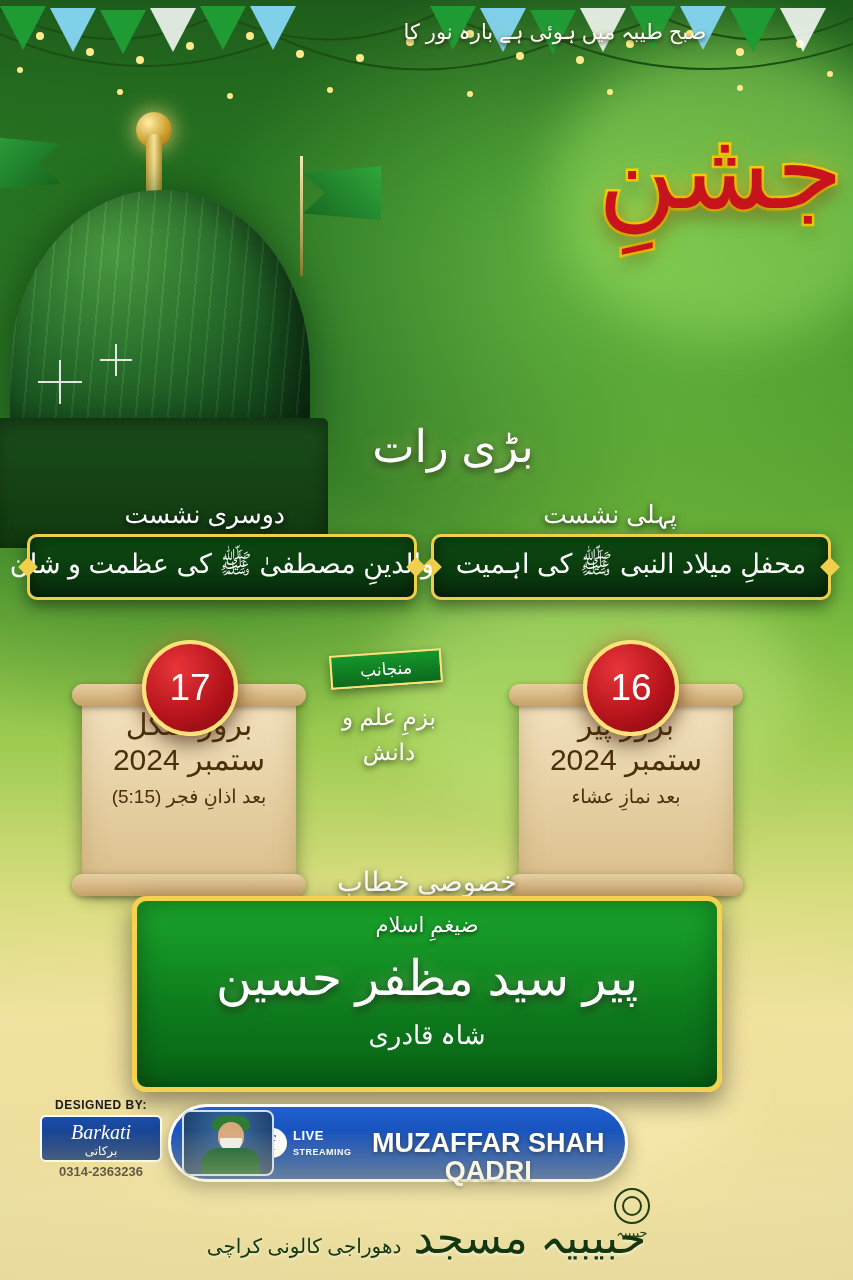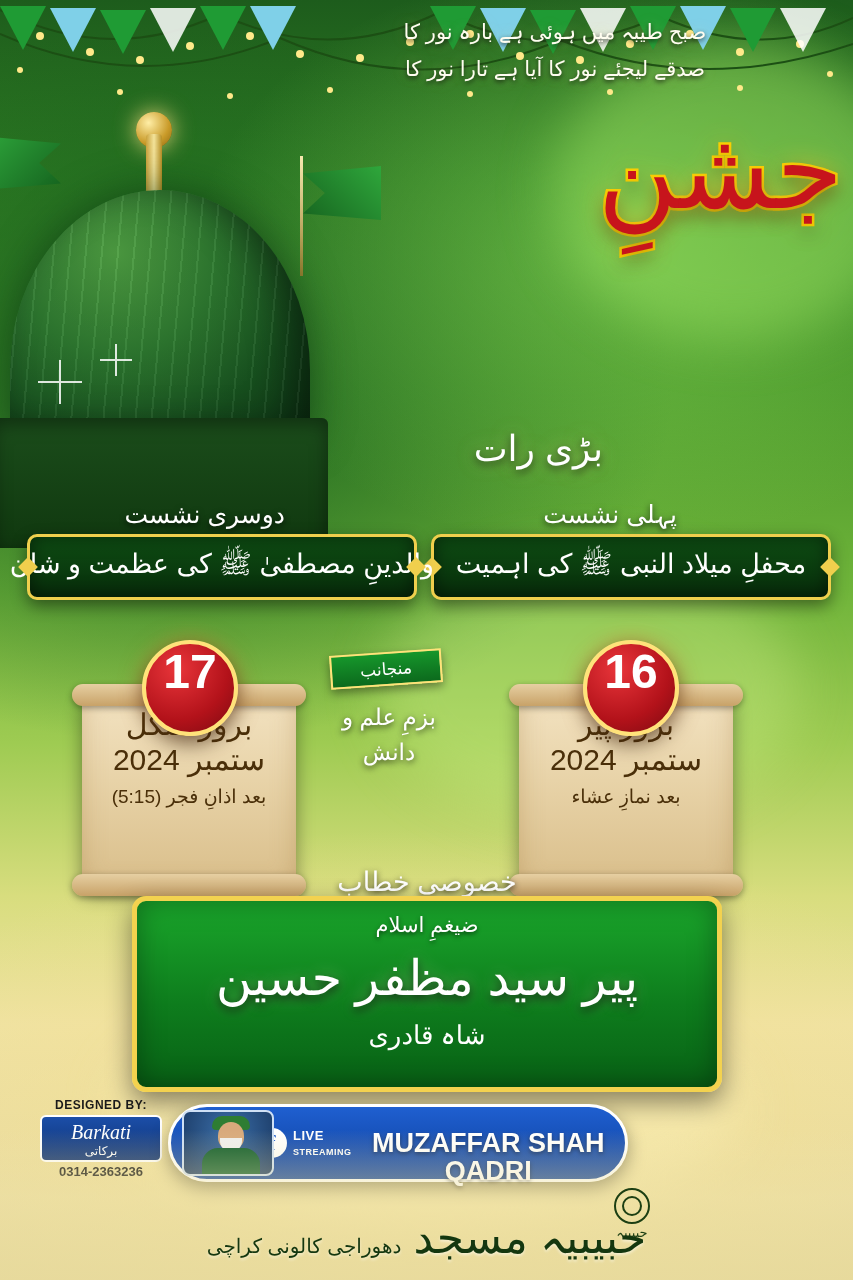--- a/index.html
+++ b/index.html
@@ -102,24 +102,23 @@
   .title-main .subi {
     font-size: 186px; line-height: .82;
     margin-top: -26px;
     color: #c7141c;
     -webkit-text-stroke: 7px #ffd400;
     paint-order: stroke fill;
     text-shadow: 0 0 40px rgba(255,205,40,0.85), 0 10px 26px rgba(0,0,0,0.6);
   }
   .badi-raat {
     position: absolute; top: 420px; right: 250px; width: 300px;
-    text-align: right; direction: rtl;
-    font-size: 36px; color: #ffffff;
+    text-align: center; direction: rtl;
+    font-size: 45px; color: #ffffff;
     text-shadow: 0 3px 8px rgba(0,0,0,0.7), 0 0 18px rgba(255,240,150,0.5);
-    margin-top: 8px;
   }
 
   
   .sess-label {
     position: absolute; direction: rtl; color: #fff;
     font-size: 25px; text-shadow: 0 2px 6px rgba(0,0,0,.8);
   }
   .sess-banner {
     position: absolute; height: 66px;
     border-radius: 10px;
@@ -158,22 +157,22 @@
     position: absolute; inset: 16px 10px;
     direction: rtl; text-align: center; color: #4a2f09;
   }
   .scroll-date { font-size: 30px; line-height: 1.15; }
   .scroll-sub { font-size: 19px; margin-top: 8px; }
 
   .day-badge {
     position: absolute; width: 96px; height: 96px; border-radius: 50%;
     background: radial-gradient(circle at 35% 28%, #e8353a, #b3121a 60%, #7c0a11);
     border: 4px solid #ffe27a;
-    color: #fff; font-size: 48px; font-weight: bold;
-    display: flex; align-items: flex-start; justify-content: center;
+    color: #fff; font-size: 37px; font-weight: normal;
+    display: flex; align-items: center; justify-content: center;
     box-shadow: 0 8px 20px rgba(0,0,0,.5), 0 0 22px rgba(255,150,60,.5);
   }
 
   
   .bazm-ribbon {
     position: absolute; left: 330px; top: 652px; width: 112px; height: 34px;
     background: linear-gradient(180deg,#16962b,#0c6a1d);
     border: 2px solid #ffe27a;
     color: #fff; font-size: 17px;
     display: flex; align-items: center; justify-content: center;
@@ -391,21 +390,20 @@
     <g stroke="#ffffff" stroke-width="2" opacity=".85">
       <line x1="30" y1="30" x2="30" y2="74"></line>
         <line x1="8" y1="52" x2="52" y2="52"></line>
       <line x1="86" y1="14" x2="86" y2="46"></line>
         <line x1="70" y1="30" x2="102" y2="30"></line>
     </g>
   </svg>
 
   <div class="couplet">
     <span>صبح طیبہ میں ہوئی ہے بارہ نور کا</span>
-    <span>صدقے لیجئے نور کا آیا ہے تارا نور کا</span>
   </div>
 
   <div class="title-main">
     <div class="jashn">جشنِ</div>
   </div>
 
   <div class="badi-raat">بڑی رات</div>
 
   <div class="sess-label" style="right:176px; top:500px;">پہلی نشست</div>
   <div class="sess-banner" style="right:22px; top:534px; width:400px;">

